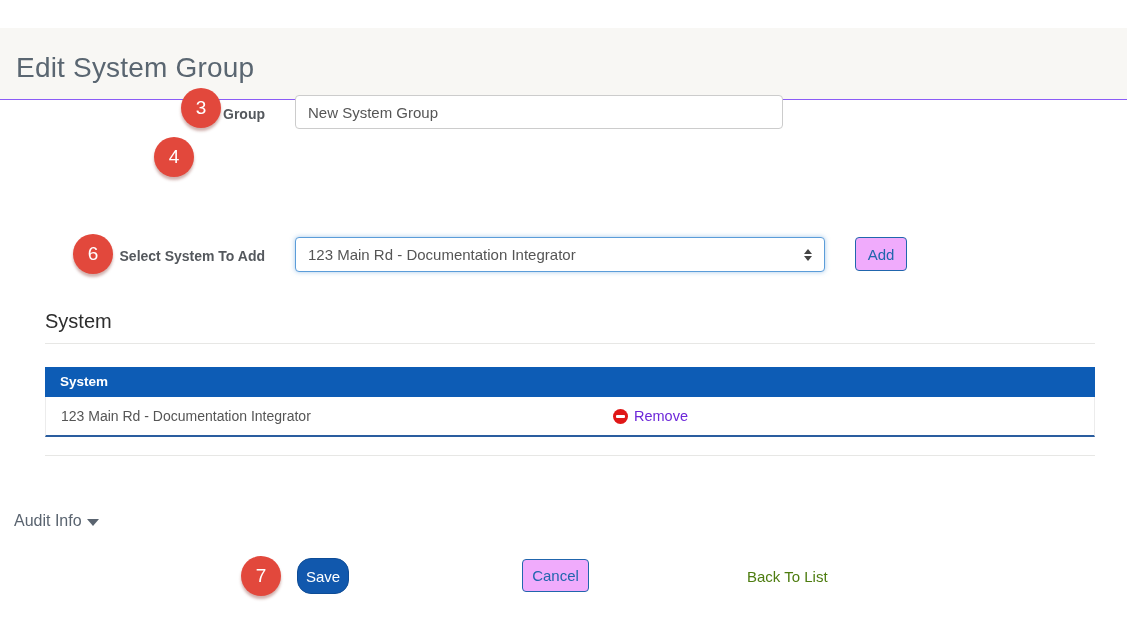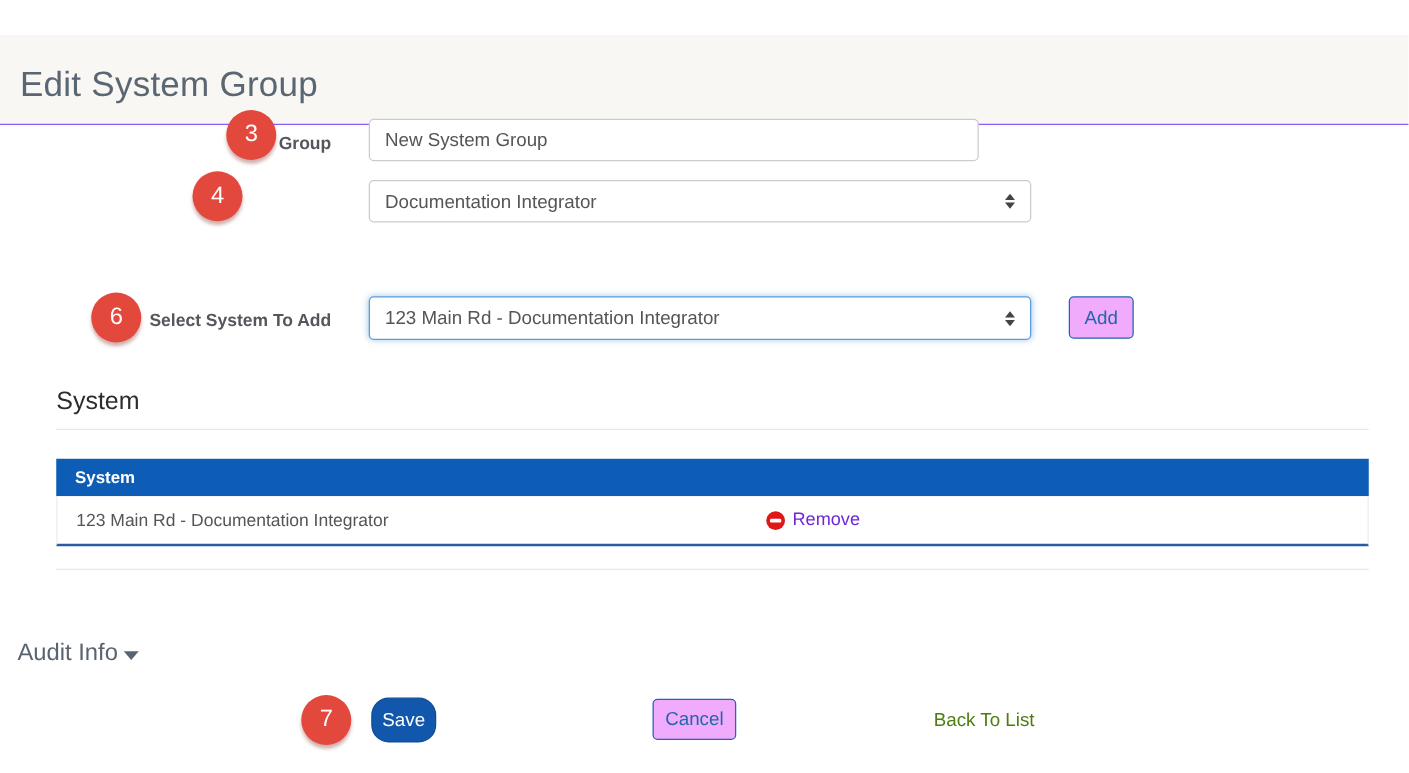--- a/index.html
+++ b/index.html
@@ -206,21 +206,21 @@
   }
   .remove-label { font-size: 14.5px; color: #6d28d9; }
 
   .audit-info {
     position: absolute;
     left: 14px;
     top: 512px;
     display: flex;
     align-items: center;
     gap: 5px;
-    font-size: 19px;
+    font-size: 16px;
     color: #5a6470;
     cursor: pointer;
   }
   .caret-down {
     width: 0; height: 0;
     border-left: 6px solid transparent;
     border-right: 6px solid transparent;
     border-top: 7px solid #5a6470;
     margin-top: 2px;
   }
@@ -269,27 +269,20 @@
   <div class="badge badge-6">
     <span>6</span>
   </div>
   <div class="badge badge-7">
     <span>7</span>
   </div>
 
   <label class="field-label label-name">Group</label>
   <input class="text-input" type="text" value="New System Group" style="">
 
-  <div class="fake-select select-customer">
-    <span class="select-value">Documentation Integrator</span>
-    <span class="stepper">
-      <span class="tri-up"></span>
-      <span class="tri-down"></span>
-    </span>
-  </div>
 
   <label class="field-label label-select-system">Select System To Add</label>
   <div class="fake-select select-system">
     <span class="select-value">123 Main Rd - Documentation Integrator</span>
     <span class="stepper">
       <span class="tri-up"></span>
       <span class="tri-down"></span>
     </span>
   </div>
   <button class="btn-outline add-button">Add</button>

